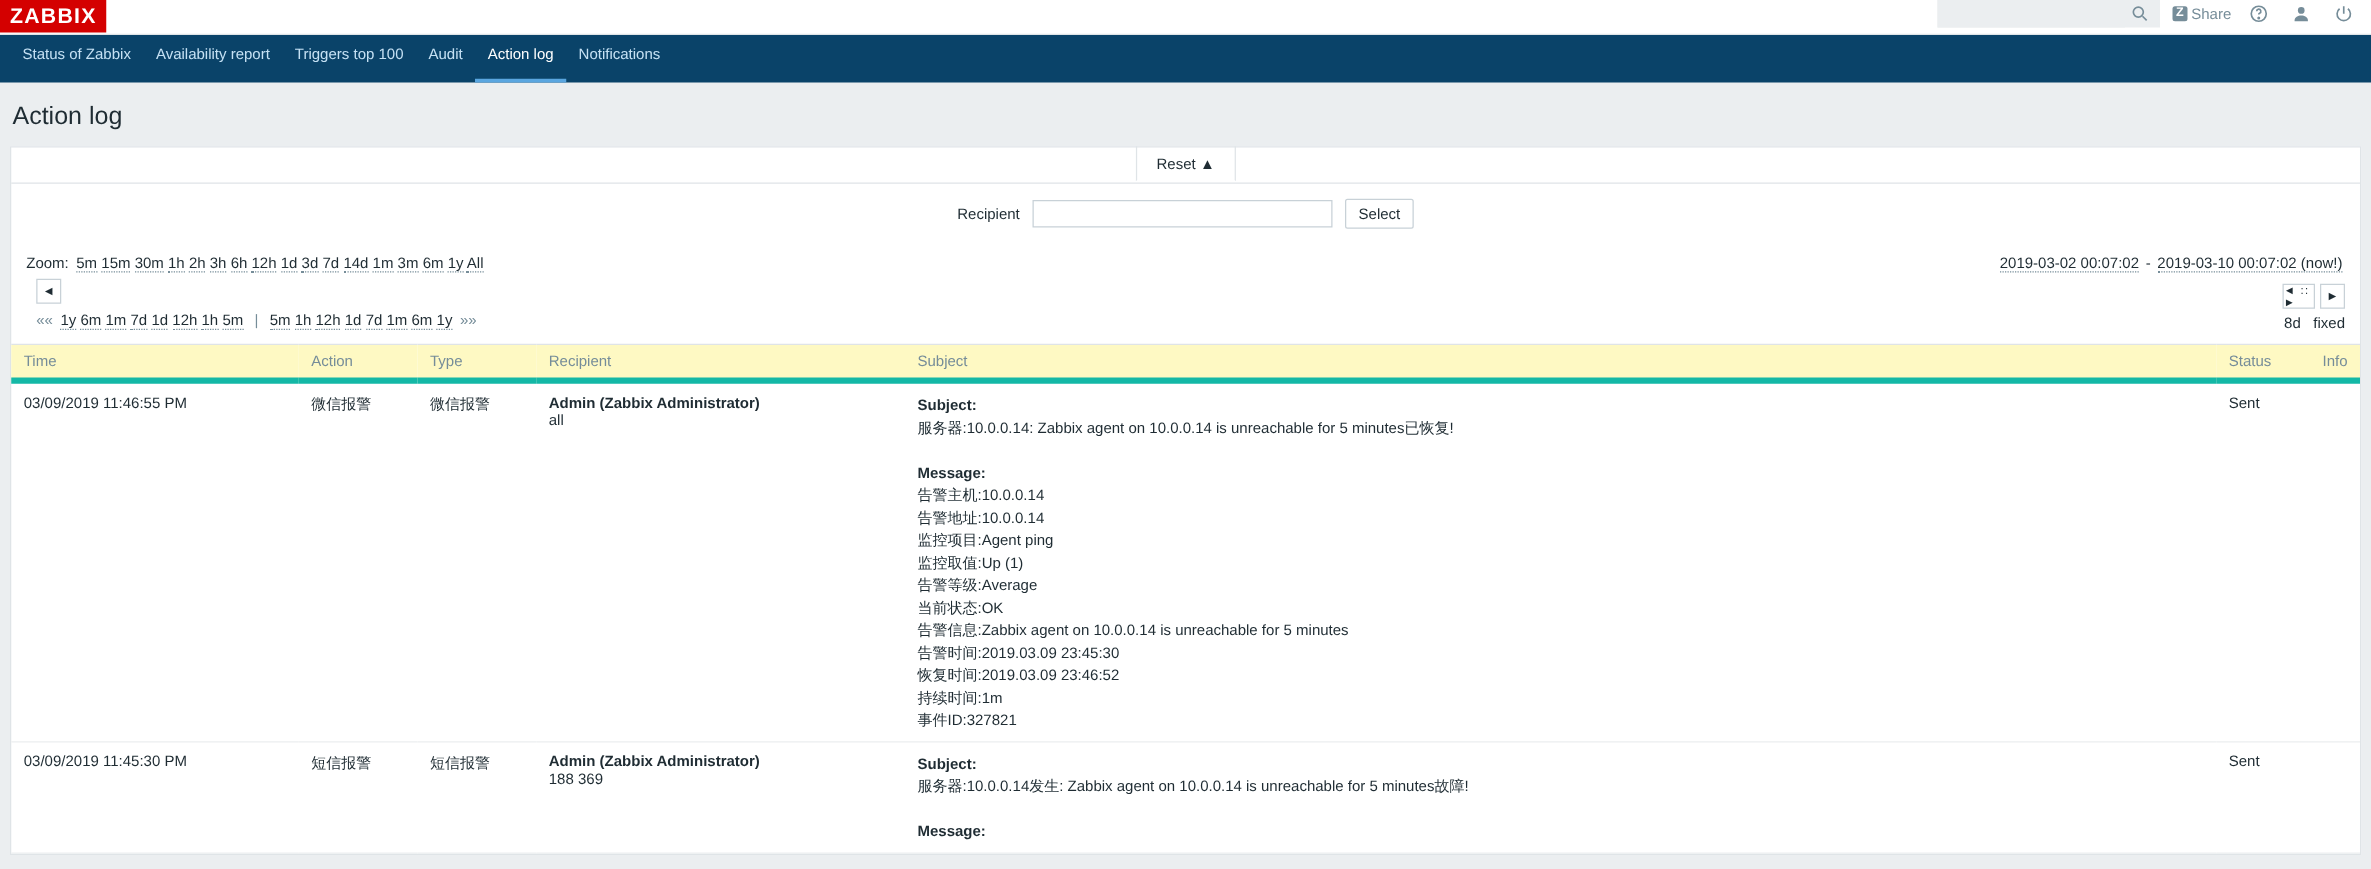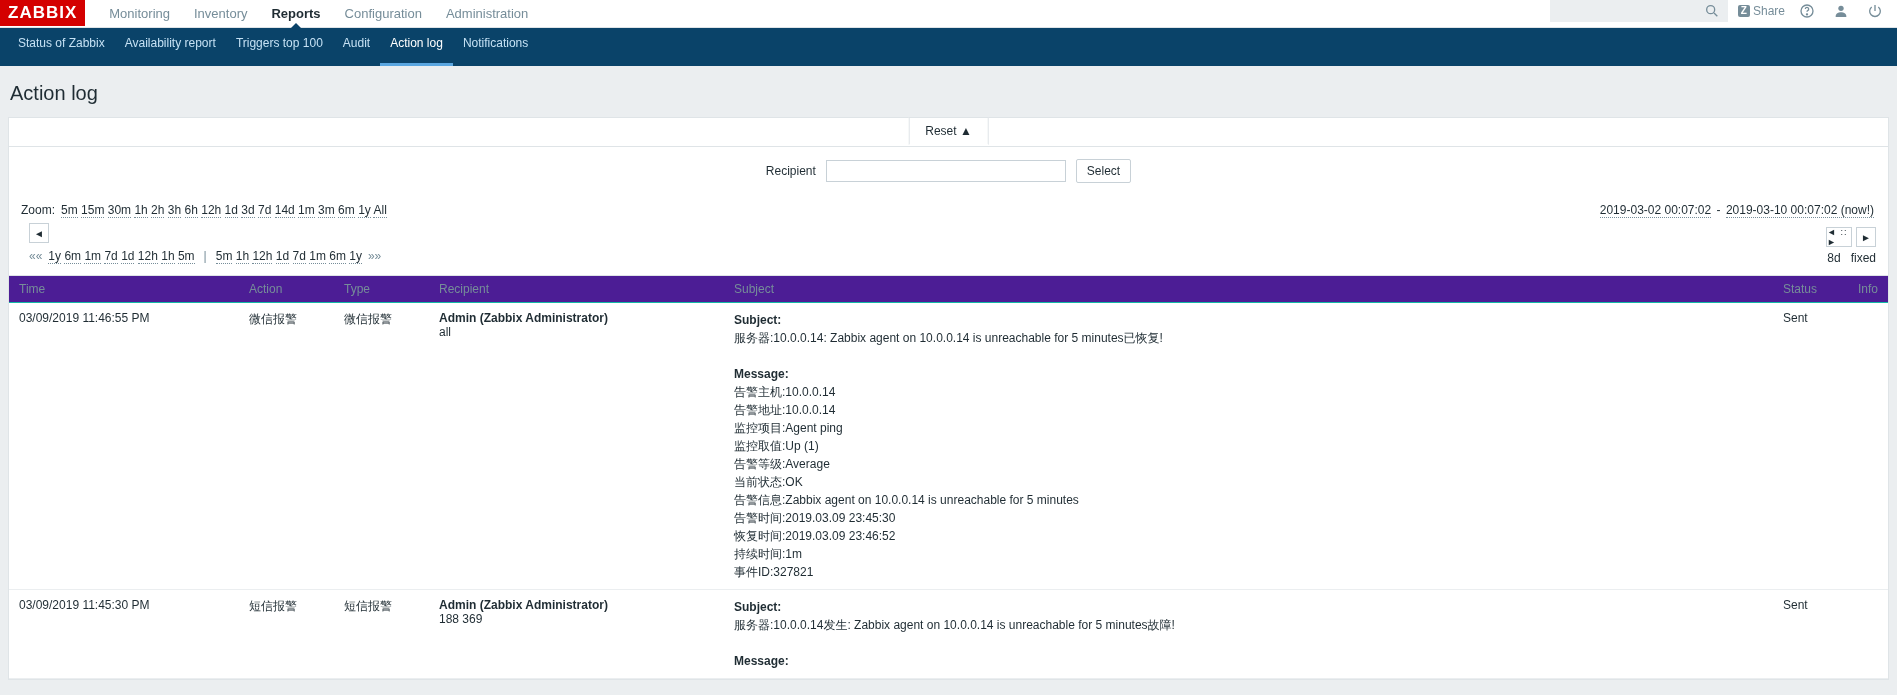--- a/index.html
+++ b/index.html
@@ -274,23 +274,23 @@
   }
   .sep-pipe { color: #768d99; margin: 0 3px; }
   .dim { color: #768d99; }
   
   table.list {
     width: 100%;
     border-collapse: collapse;
     margin-top: 6px;
   }
   table.list th {
-    background: #4c1d95;
+    background: #fef9c3;
     border-top: 1px solid #dfe4e7;
-    border-bottom: 1px solid #14b8a6;
+    border-bottom: 5px solid #14b8a6;
     text-align: left;
     font-weight: normal;
     color: #768d99;
     padding: 6px 10px;
     font-size: 12px;
   }
   table.list td {
     vertical-align: top;
     padding: 8px 10px;
     font-size: 12px;
@@ -307,27 +307,20 @@
   .col-msg { width: auto; }
   .col-status { width: 75px; }
   .col-info { width: 30px; }
   svg.ico { width: 16px; height: 16px; }
 </style>
 </head>
 <body>
 
 <div class="topnav">
   <span class="logo-box">ZABBIX</span>
-  <div class="menu" id="topnav-menu">
-      <span class="item">Monitoring</span>
-      <span class="item">Inventory</span>
-      <span class="item active">Reports</span>
-      <span class="item">Configuration</span>
-      <span class="item">Administration</span>
-    </div>
   <div class="right">
     <span class="search-wrap">
       <input class="search-box" placeholder="" style="">
       <span class="icon-btn">
         <svg class="ico" viewBox="0 0 24 24" fill="none" stroke="#768d99" stroke-width="2">
             <circle cx="10" cy="10" r="6"></circle>
             <line x1="15" y1="15" x2="20" y2="20"></line>
           </svg>
       </span>
     </span>

